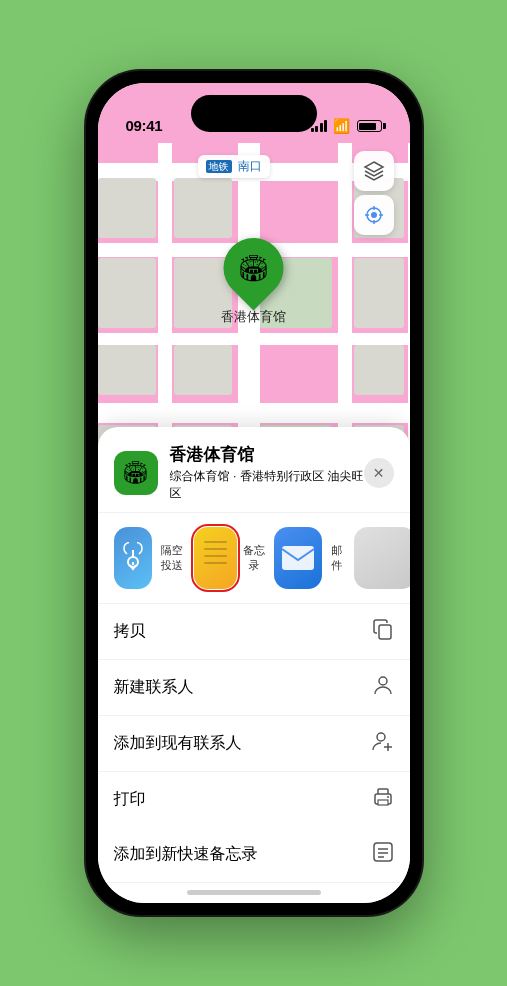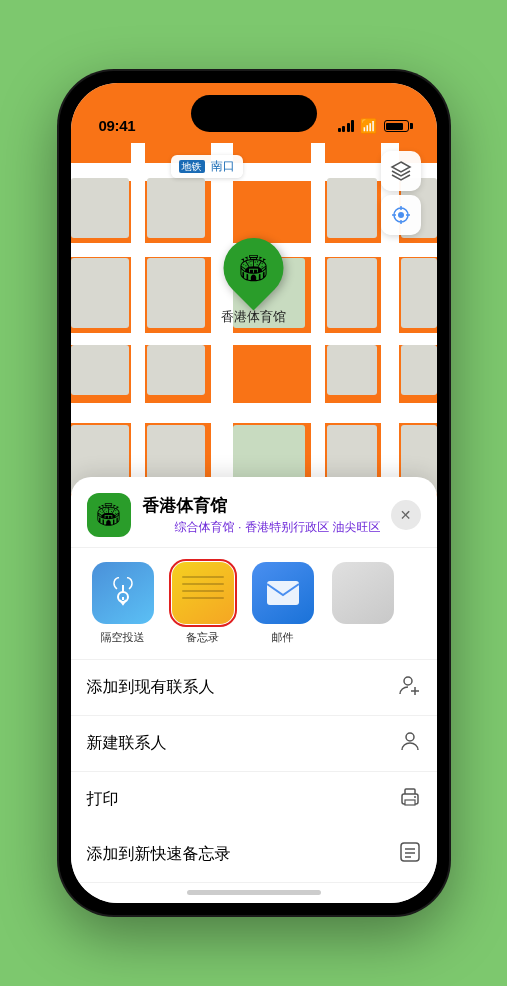--- a/index.html
+++ b/index.html
@@ -6,21 +6,21 @@
     body {
       width: 507px;
       height: 986px;
       background: #7dc86e;
       display: flex;
       align-items: center;
       justify-content: center;
       font-family: -apple-system, 'PingFang SC', sans-serif;
     }
     .phone-frame {
-      width: 390px;
+      width: 336px;
       height: 844px;
       background: #000;
       border-radius: 55px;
       padding: 12px;
       position: relative;
       box-shadow: 0 0 0 2px #1a1a1a, 0 20px 60px rgba(0,0,0,0.4);
     }
     .phone-screen {
       width: 100%;
       height: 100%;
@@ -102,21 +102,21 @@
       background: #000;
       border-radius: 1px;
     }
     
     .map-area {
       position: absolute;
       top: 0;
       left: 0;
       right: 0;
       height: 430px;
-      background: #f97316;
+      background: #f9a8d4;
       overflow: hidden;
     }
     
     .map-road-h {
       position: absolute;
       height: 18px;
       background: #fff;
     }
     .map-road-v {
       position: absolute;
@@ -223,23 +223,22 @@
     .location-info {
       flex: 1;
     }
     .location-name {
       font-size: 17px;
       font-weight: 600;
       color: #000;
     }
     .location-detail {
       font-size: 12px;
-      color: #6d28d9;
+      color: #000000;
       margin-top: 2px;
-      margin-left: 32px;
     }
     .close-btn {
       width: 30px;
       height: 30px;
       background: #e8e8e8;
       border-radius: 50%;
       display: flex;
       align-items: center;
       justify-content: center;
       font-size: 14px;
@@ -249,21 +248,21 @@
     
     .share-row {
       display: flex;
       padding: 14px 16px;
       gap: 8px;
       overflow-x: hidden;
       border-bottom: 1px solid #f0f0f0;
     }
     .share-item {
       display: flex;
-      flex-direction: column;
+      flex-direction: row;
       align-items: center;
       gap: 6px;
       min-width: 72px;
     }
     .share-app-icon {
       width: 62px;
       height: 62px;
       border-radius: 14px;
       display: flex;
       align-items: center;
@@ -490,43 +489,52 @@
         </div>
 
         <div class="share-item">
           <div class="share-app-icon more">
             
           </div>
 
         </div>
       </div>
 
+      <div class="action-row">
+        <span class="action-label">拷贝</span>
+        <span class="action-icon">
+          <svg width="22" height="22" viewBox="0 0 22 22" fill="none">
+            <rect x="7" y="7" width="12" height="14" rx="2" stroke="#555" stroke-width="1.5" fill="none"></rect>
+            <path d="M5 15H4C2.9 15 2 14.1 2 13V4C2 2.9 2.9 2 4 2H13C14.1 2 15 2.9 15 4V5" stroke="#555" stroke-width="1.5" fill="none"></path>
+          </svg>
+        </span>
+      </div>
+
+      <div class="action-row">
+        <span class="action-label">新建联系人</span>
+        <span class="action-icon">
+          <svg width="22" height="22" viewBox="0 0 22 22" fill="none">
+            <circle cx="11" cy="7" r="4" stroke="#555" stroke-width="1.5" fill="none"></circle>
+            <path d="M3 20C3 16.1 6.6 13 11 13C15.4 13 19 16.1 19 20" stroke="#555" stroke-width="1.5" fill="none"></path>
+          </svg>
+        </span>
+      </div>
 
       <div class="action-row">
         <span class="action-label">添加到现有联系人</span>
         <span class="action-icon">
           <svg width="22" height="22" viewBox="0 0 22 22" fill="none">
             <circle cx="9" cy="7" r="4" stroke="#555" stroke-width="1.5" fill="none"></circle>
             <path d="M1 20C1 16.1 4.6 13 9 13" stroke="#555" stroke-width="1.5" fill="none"></path>
             <line x1="16" y1="13" x2="16" y2="21" stroke="#555" stroke-width="1.5"></line>
             <line x1="12" y1="17" x2="20" y2="17" stroke="#555" stroke-width="1.5"></line>
           </svg>
         </span>
       </div>
 
-      <div class="action-row">
-        <span class="action-label">新建联系人</span>
-        <span class="action-icon">
-          <svg width="22" height="22" viewBox="0 0 22 22" fill="none">
-            <circle cx="11" cy="7" r="4" stroke="#555" stroke-width="1.5" fill="none"></circle>
-            <path d="M3 20C3 16.1 6.6 13 11 13C15.4 13 19 16.1 19 20" stroke="#555" stroke-width="1.5" fill="none"></path>
-          </svg>
-        </span>
-      </div>
-
       <div class="action-row" style="border-bottom:none;">
         <span class="action-label">打印</span>
         <span class="action-icon">
           <svg width="22" height="22" viewBox="0 0 22 22" fill="none">
             <rect x="3" y="8" width="16" height="10" rx="2" stroke="#555" stroke-width="1.5" fill="none"></rect>
             <path d="M6 8V4C6 3.4 6.4 3 7 3H15C15.6 3 16 3.4 16 4V8" stroke="#555" stroke-width="1.5" fill="none"></path>
             <rect x="6" y="14" width="10" height="5" fill="white" stroke="#555" stroke-width="1.2"></rect>
             <circle cx="16" cy="11" r="1" fill="#555"></circle>
           </svg>
         </span>

